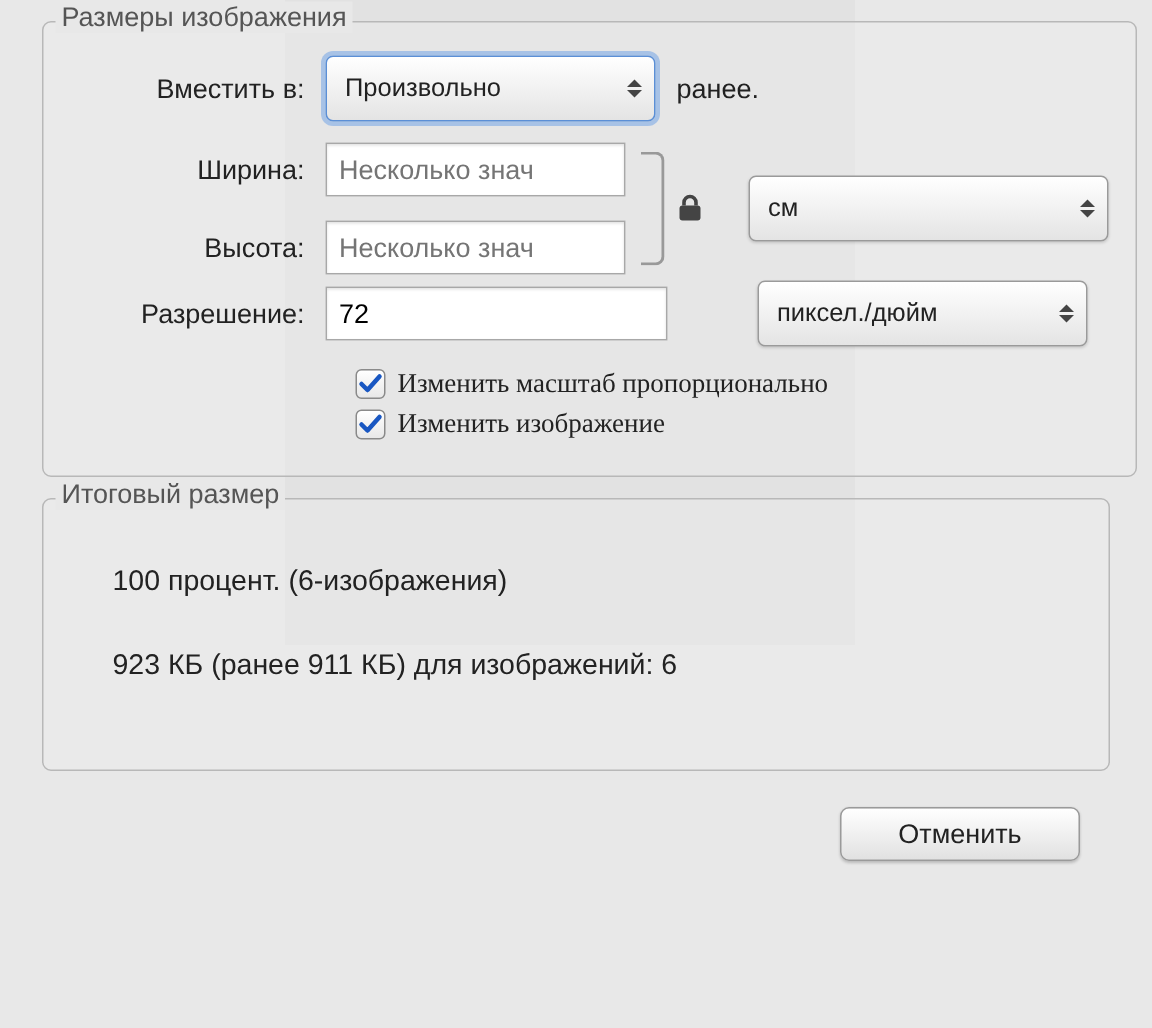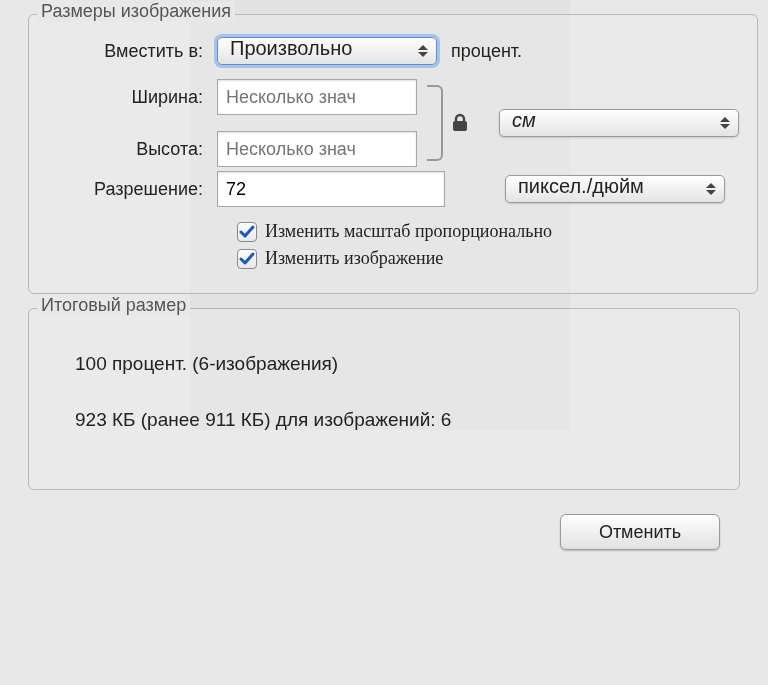--- a/index.html
+++ b/index.html
@@ -58,30 +58,30 @@
   .input-text {
     height: 36px;
     border: 1px solid #a8a8a8;
     background: #fff;
     font-size: 18px;
     padding: 4px 8px;
     box-shadow: inset 0 1px 2px rgba(0,0,0,0.12);
   }
   .input-text.gray { color: #9a9a9a; }
   .select {
-    height: 28px;
+    height: 44px;
     border: 1px solid #9a9a9a;
     border-radius: 5px;
     background: linear-gradient(#ffffff,#e4e4e4);
     box-shadow: 0 1px 0 rgba(255,255,255,0.6) inset, 0 1px 2px rgba(0,0,0,0.15);
     padding: 4px 28px 4px 12px;
-    font-size: 20px;
+    font-size: 17px;
     position: relative;
     display: inline-flex;
-    align-items: flex-end;
+    align-items: center;
     cursor: default;
   }
   .select.blue {
     border-color: #5b8fd6;
     box-shadow: 0 0 0 3px rgba(90,150,230,0.45);
   }
   .arrows {
     position: absolute;
     right: 8px; top: 50%;
     transform: translateY(-50%);
@@ -122,21 +122,20 @@
     border-bottom-right-radius: 6px;
   }
   .lock {
     position: relative;
     margin-left: 2px;
     width: 22px;
   }
   .lock svg { display: block; }
   .unit-select {
     margin-left: 26px;
-    font-style: italic;
   }
   .check-row {
     display: flex;
     align-items: center;
     margin-left: 190px;
     gap: 8px;
     margin-bottom: 6px;
     margin-top: 4px;
     font-family: Liberation Serif, serif;
   }
@@ -196,21 +195,21 @@
 
     <div class="row">
       <div class="label">Вместить в:</div>
       <div class="select blue" style="width:220px">
         <span>Произвольно</span>
         <span class="arrows">
           <span class="arrow-up"></span>
             <span class="arrow-down"></span>
         </span>
       </div>
-      <div class="suffix">процент.</div>
+      <div class="suffix">ранее.</div>
     </div>
 
     <div class="dim-stack">
       <div class="dim-inputs">
         <div class="row">
           <div class="label">Ширина:</div>
           <input class="input-text gray" style="width: 200px;" placeholder="Несколько знач">
         </div>
         <div class="row">
           <div class="label">Высота:</div>

